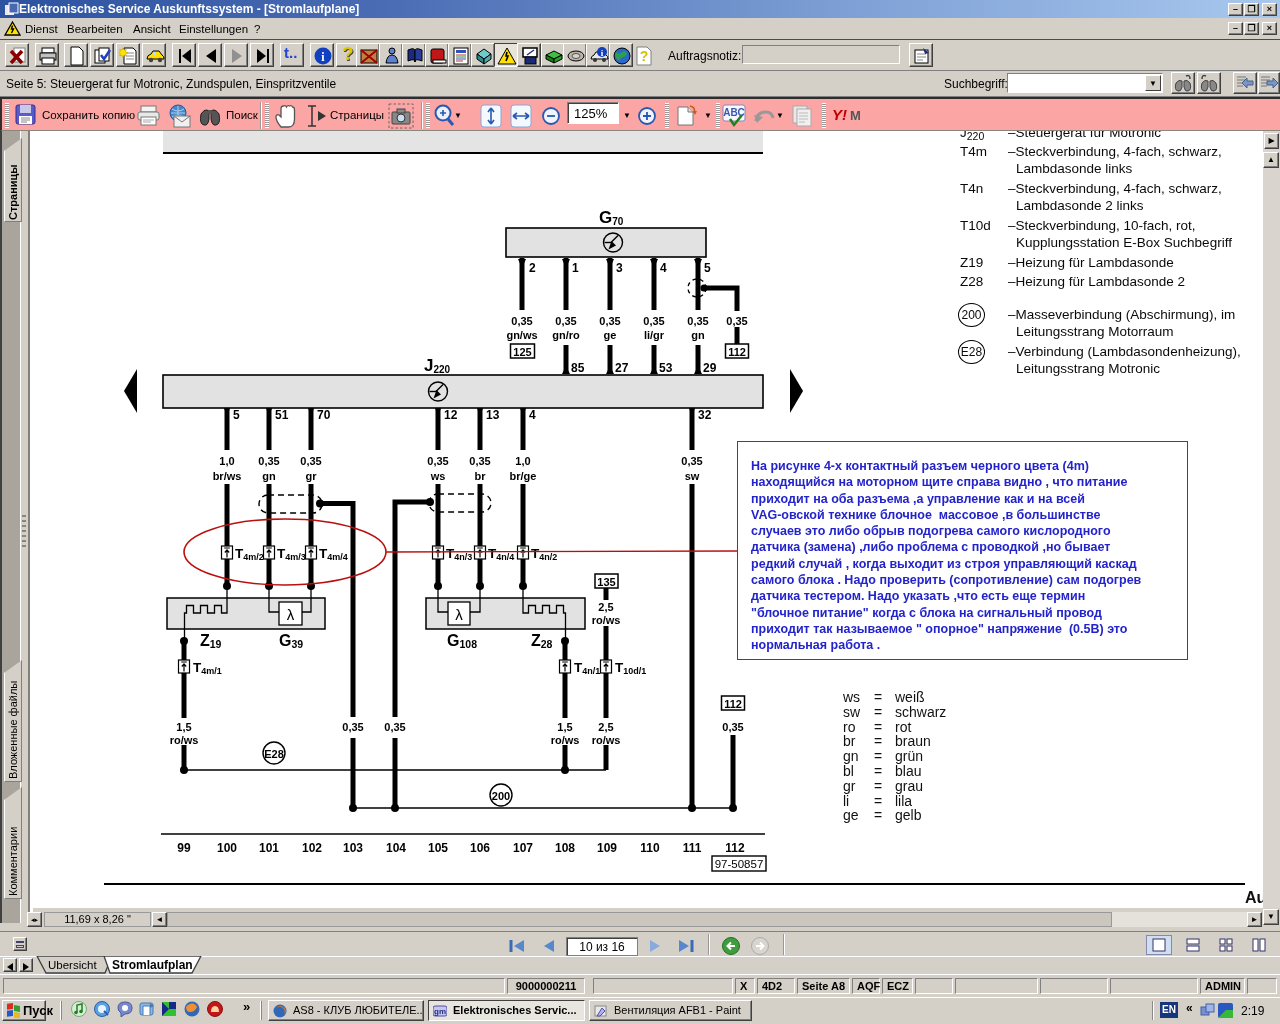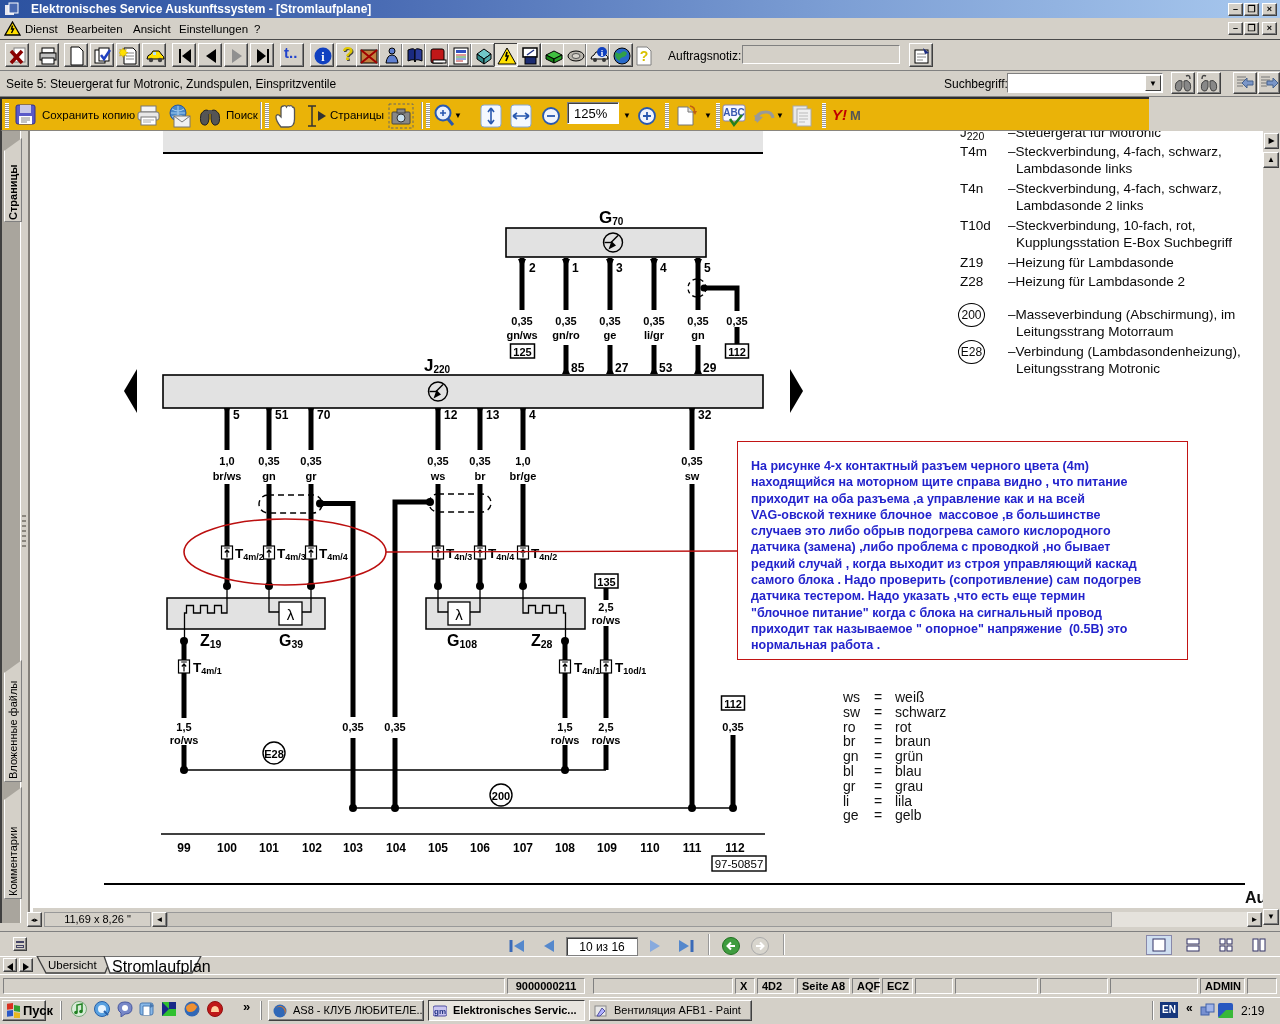--- a/index.html
+++ b/index.html
@@ -3,33 +3,33 @@
 <style>
 * { margin:0; padding:0; box-sizing:border-box; }
 html,body { width:1280px; height:1024px; overflow:hidden; font-family:"Liberation Sans", sans-serif; }
 body { position:relative; background:#d4d0c8; }
 .abs { position:absolute; }
 .raised { border-top:1px solid #fff; border-left:1px solid #fff; border-right:1px solid #404040; border-bottom:1px solid #404040; box-shadow:inset -1px -1px 0 #808080; background:#d4d0c8; }
 .sunken { border-top:1px solid #808080; border-left:1px solid #808080; border-right:1px solid #fff; border-bottom:1px solid #fff; }
 .cell { position:absolute; top:3px; height:16px; border-top:1px solid #808080; border-left:1px solid #808080; border-right:1px solid #fff; border-bottom:1px solid #fff; font-size:11px; font-weight:bold; color:#000; padding-left:4px; line-height:14px; }
 
 #titlebar { left:0; top:0; width:1280px; height:18px; background:linear-gradient(to right,#2c52a0 0%,#4a6cb4 30%,#7c9ed4 65%,#a8c8ee 100%); color:#fff; }
-#titlebar .ttl { position:absolute; left:19px; top:2px; font-size:12px; font-weight:bold; white-space:nowrap;padding-left:12px; }
+#titlebar .ttl { position:absolute; left:19px; top:2px; font-size:12px; font-weight:bold; white-space:nowrap; }
 .wbtn { position:absolute; width:15px; height:13px; background:#d4d0c8; border-top:1px solid #fff; border-left:1px solid #fff; border-right:1px solid #404040; border-bottom:1px solid #404040; box-shadow:inset -1px -1px 0 #808080; font-size:9px; text-align:center; line-height:11px; color:#000; font-weight:bold; }
 
 #menubar { left:0; top:18px; width:1280px; height:22px; background:#d4d0c8; border-bottom:1px solid #4a4a4a; }
 #menubar span { position:absolute; top:5px; font-size:11.5px; color:#000; }
 
 #toolbar1 { left:0; top:40px; width:1280px; height:31px; background:#d4d0c8; border-bottom:1px solid #808080; }
 .tb { position:absolute; top:3px; width:24px; height:24px; background:#d4d0c8; border-top:1px solid #fff; border-left:1px solid #fff; border-right:1px solid #404040; border-bottom:1px solid #404040; box-shadow:inset -1px -1px 0 #808080; }
 .tb svg { position:absolute; left:2px; top:2px; }
 
 #seitebar { left:0; top:71px; width:1280px; height:26px; background:#d4d0c8; border-bottom:1px solid #808080; font-size:12px; }
 
-#acrobar { left:0; top:97px; width:1149px; height:34px; background:#eab308; border-top:2px solid #2e2e2e; border-left:2px solid #2e2e2e; border-bottom:1px solid #8a867e; font-size:11.5px; }
+#acrobar { left:0; top:97px; width:1280px; height:34px; background:#fca5a5; border-top:2px solid #2e2e2e; border-left:2px solid #2e2e2e; border-bottom:1px solid #8a867e; font-size:11.5px; }
 .grip { position:absolute; top:4px; width:4px; height:25px; background:repeating-linear-gradient(to bottom,#fff 0,#fff 1px,#999 1px,#999 2px); }
 .vsep { position:absolute; top:3px; width:2px; height:27px; border-left:1px solid #999; border-right:1px solid #fff; }
 
 #sidebar { left:0; top:131px; width:33px; height:792px; background:#a9a59d; border-left:2px solid #404040; }
 #doc { left:33px; top:131px; width:1230px; height:777px; background:#fff; overflow:hidden; }
 #vscroll { left:1263px; top:131px; width:17px; height:777px; background:#d9d5ce; }
 #hscrollrow { left:33px; top:908px; width:1247px; height:23px; background:#d4d0c8; }
 #navrow { left:0; top:931px; width:1280px; height:25px; background:#d4d0c8; border-top:1px solid #808080; }
 #tabrow { left:0; top:956px; width:1280px; height:18px; background:#d4d0c8; }
 #statusbar { left:0; top:974px; width:1280px; height:23px; background:#d4d0c8; border-top:1px solid #fff; }
@@ -781,21 +781,21 @@
         <path d="M9 2 v8 L3 6z" fill="#000"></path>
       </svg></div>
   <div class="abs raised" style="left:19px;top:2px;width:14px;height:14px"><svg width="12" height="12">
         <path d="M3 2 v8 L9 6z" fill="#000"></path>
       </svg></div>
   <svg class="abs" style="left:34px;top:0" width="175" height="18">
     <polygon points="3,0 78,0 71,17 12,17" fill="#d4d0c8" stroke="#404040" stroke-width="1.3"></polygon>
     <polygon points="70,0 167,0 158,17 76,17" fill="#fdfdfd" stroke="#404040" stroke-width="1.3"></polygon>
   </svg>
   <span class="abs" style="left:48px;top:3px;font-size:11.5px">Ubersicht</span>
-  <span class="abs" style="left:112px;top:2px;font-size:16px;font-weight:normal">Stromlaufplan</span>
+  <span class="abs" style="left:112px;top:2px;font-size:12px;font-weight:bold">Stromlaufplan</span>
 </div>
 
 <div class="abs" id="statusbar">
   <div class="cell" style="left:3px;width:502px"></div>
   <div class="cell" style="left:507px;width:78px;text-align:center;padding-left:0">9000000211</div>
   <div class="cell" style="left:593px;width:140px"></div>
   <div class="cell" style="left:735px;width:20px">X</div>
   <div class="cell" style="left:757px;width:38px">4D2</div>
   <div class="cell" style="left:797px;width:53px">Seite A8</div>
   <div class="cell" style="left:852px;width:28px">AQF</div>

